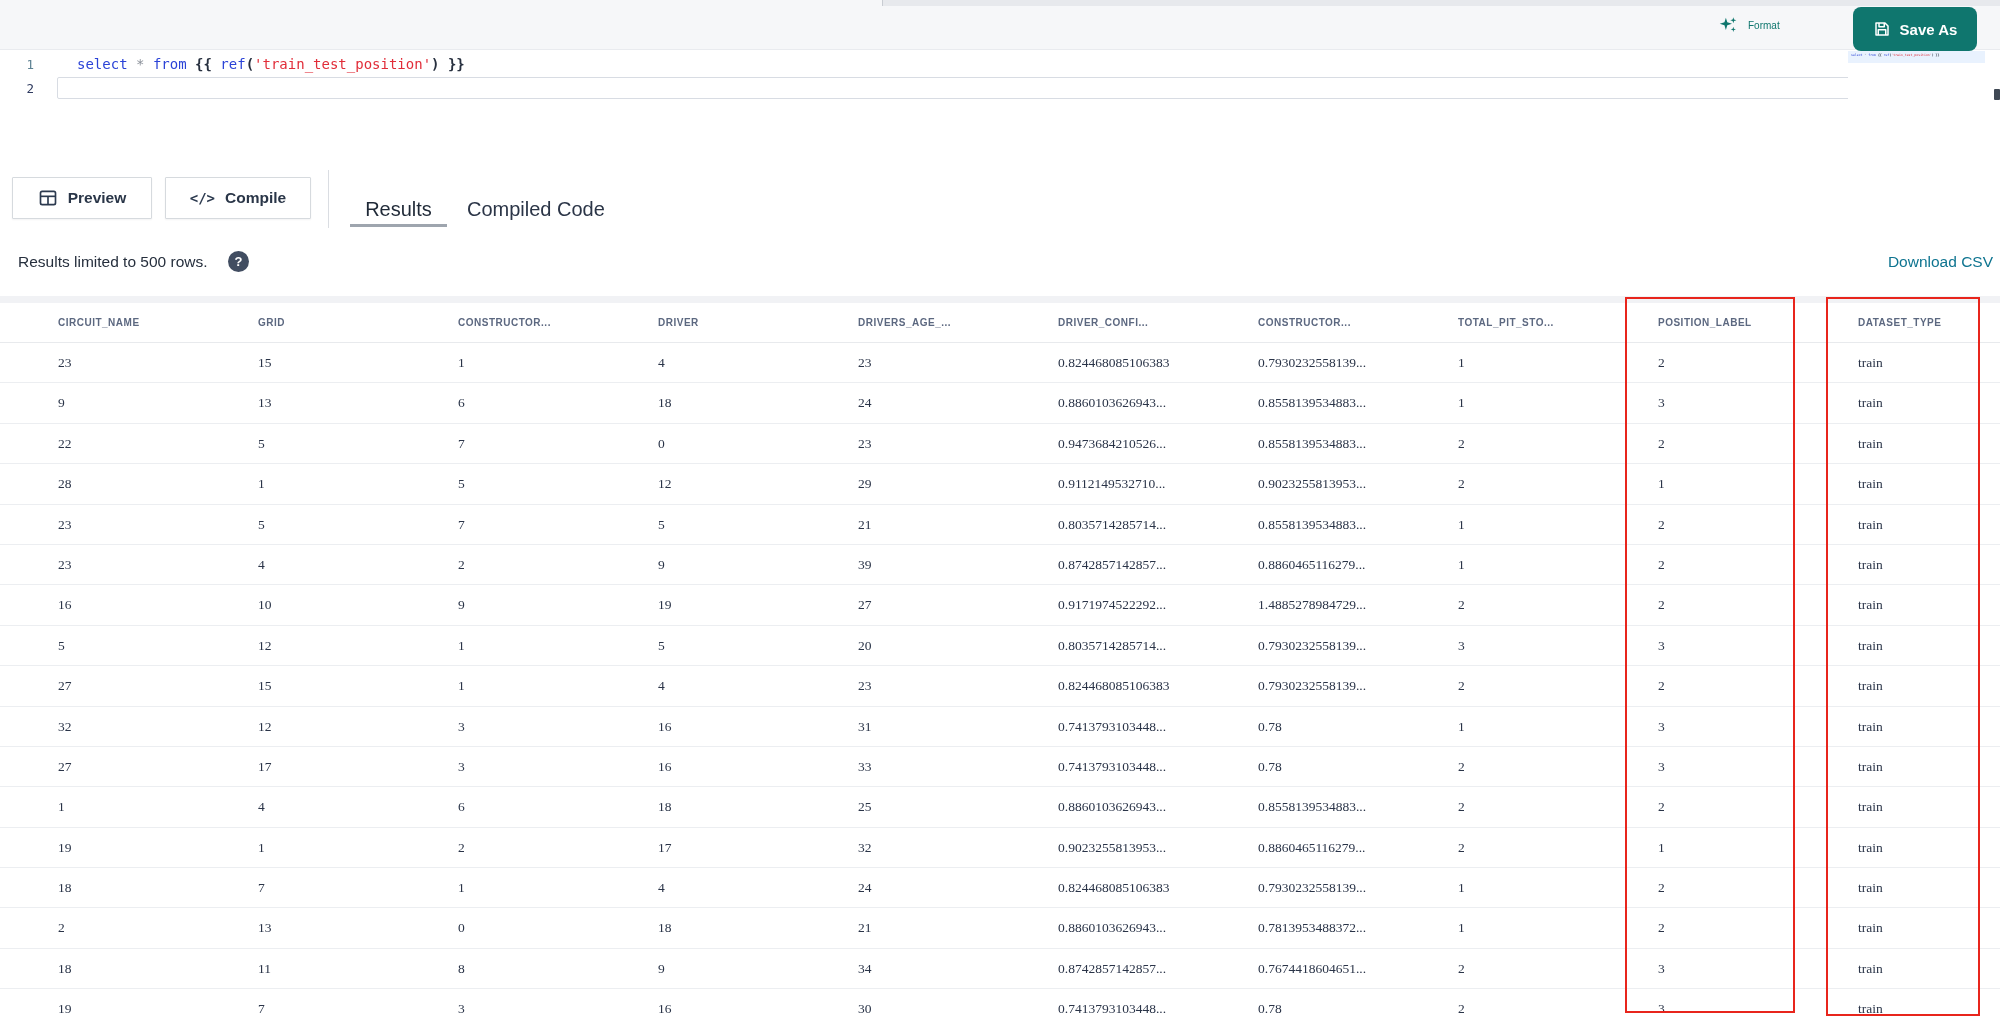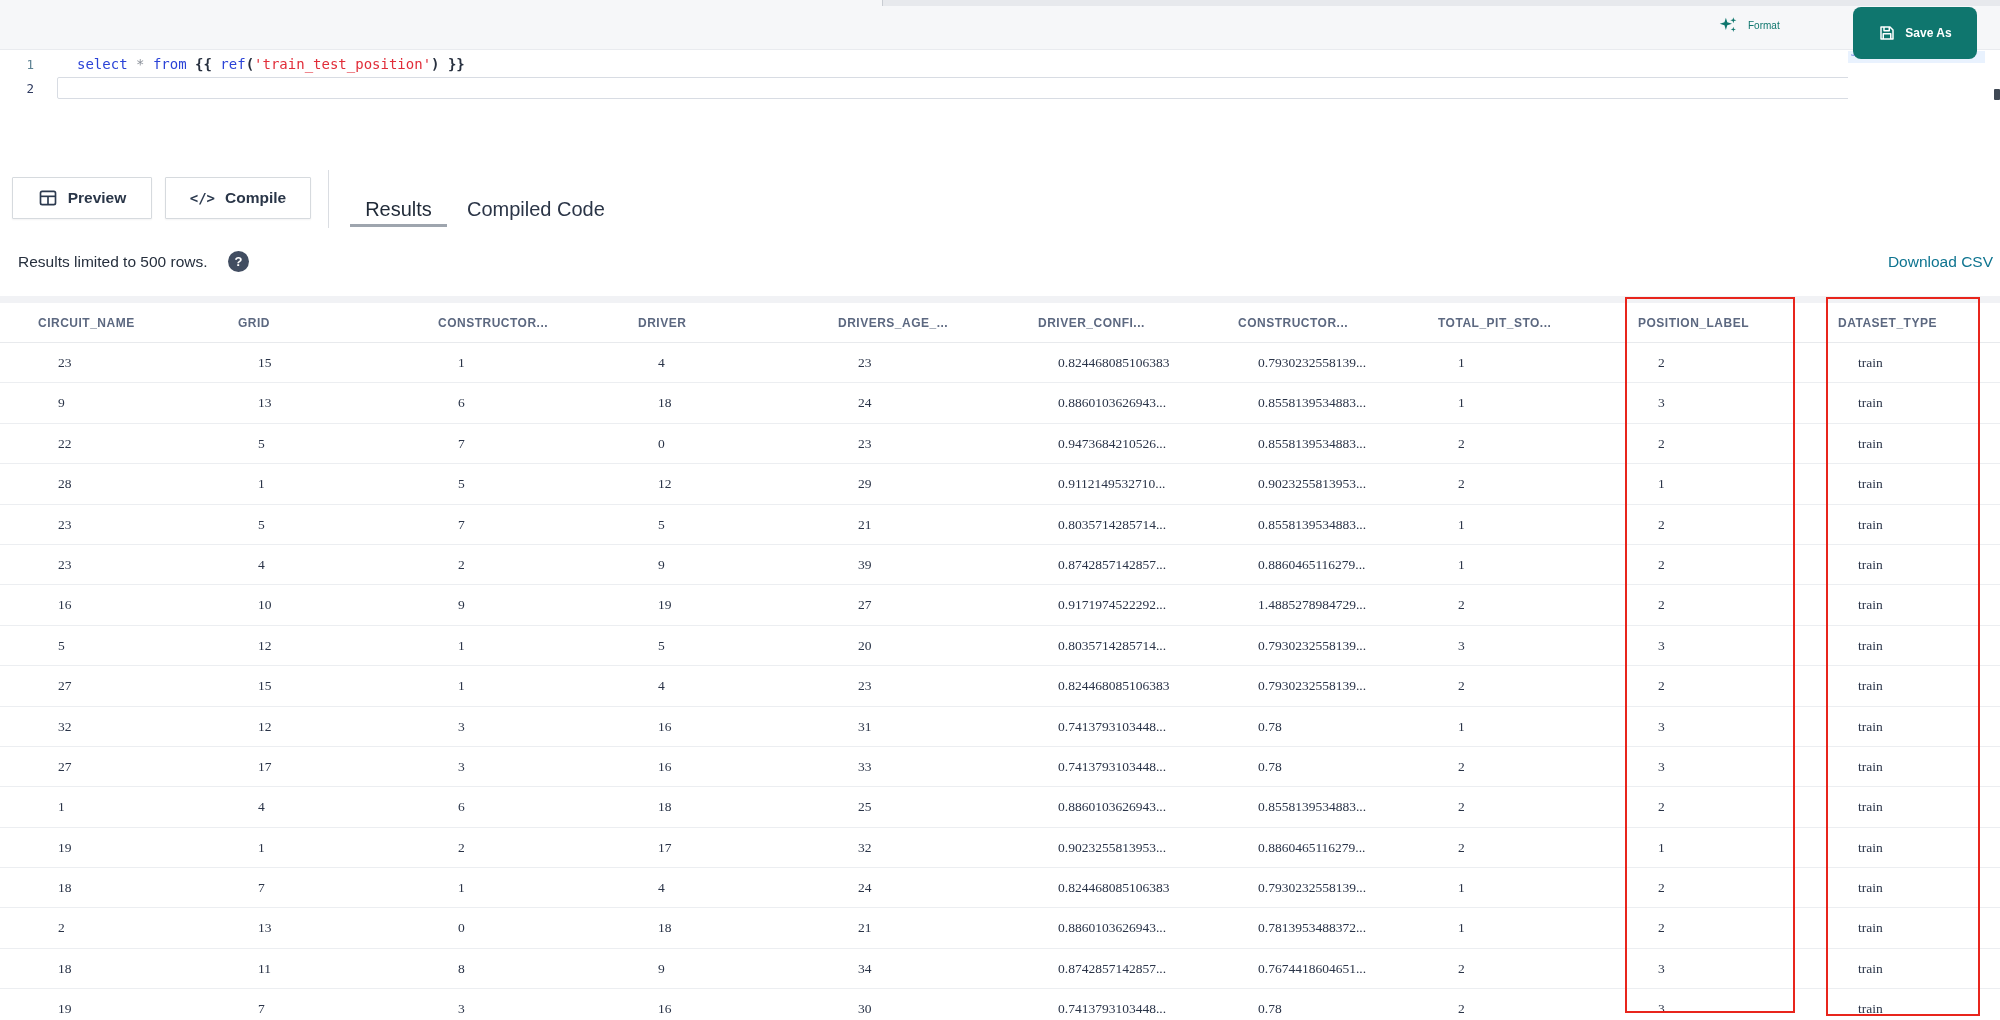--- a/index.html
+++ b/index.html
@@ -9,24 +9,24 @@
 
   
   .topbar { position:absolute; left:0; top:0; width:2000px; height:50px;
     background:#f6f7f9; border-bottom:1px solid #e9ebef; z-index:3; }
   .tabstrip-rest { position:absolute; left:882px; top:0; width:1118px; height:6px;
     background:#e7e9ed; border-left:1px solid #c8ccd2; }
   .format-btn { position:absolute; left:1718px; top:10px; height:30px;
     display:flex; align-items:center; gap:9px; background:none; border:none;
     color:var(--teal,#0f766e); font-size:10px; font-weight:500; cursor:pointer;
     font-family:"Liberation Sans", sans-serif; }
-  .saveas-btn { position:absolute; left:1853px; top:7px; width:124px; height:52px;
+  .saveas-btn { position:absolute; left:1853px; top:7px; width:124px; height:44px;
     background:var(--teal,#0f766e); border:none; border-radius:8px; color:#fff;
     display:flex; align-items:center; justify-content:center; gap:9px;
-    font-size:12px; font-weight:600; cursor:pointer;
+    font-size:15px; font-weight:600; cursor:pointer;
     font-family:"Liberation Sans", sans-serif; }
 
   
   .editor { position:absolute; left:0; top:50px; width:2000px; height:126px; background:#fff; }
   .gutter-num { position:absolute; width:34px; text-align:right;
     font-family:"DejaVu Sans Mono", monospace; font-size:12.5px; }
   .ln1 { left:0; top:7px; color:#5c8192; }
   .ln2 { left:0; top:31px; color:#2e3a5f; }
   .code-line { position:absolute; left:77px; top:6px; height:17px;
     font-family:"DejaVu Sans Mono", monospace; font-size:14px; line-height:17px;
@@ -67,21 +67,21 @@
   .help-icon { position:absolute; left:228px; top:251px; width:21px; height:21px;
     border-radius:50%; background:#414d61; color:#fff; font-size:13px; font-weight:700;
     display:flex; align-items:center; justify-content:center; cursor:pointer; }
   .download-link { position:absolute; right:7px; top:253px; font-size:15.5px;
     color:var(--link-teal,#0e7490); cursor:pointer; text-decoration:none;margin-left:33px; }
 
   
   .table-top-strip { position:absolute; left:0; top:296px; width:2000px; height:7px; background:#f1f2f5; }
   .thead { position:absolute; left:0; top:303px; width:2000px; height:40px; background:#fff;
     border-bottom:1px solid #e8eaed; display:grid; grid-template-columns:repeat(10,200px); }
-  .th { line-height:40px; padding-left:38px; font-size:12px; font-weight:700;
+  .th { line-height:40px; padding-left:58px; font-size:10px; font-weight:700;
     color:#5c6880; letter-spacing:.5px; white-space:nowrap; overflow:hidden; }
   .tbody { position:absolute; left:0; top:343px; width:2000px; }
   .tr { display:grid; grid-template-columns:repeat(10,200px); height:40.4px;
     border-bottom:1px solid #eceef1; background:#fff;font-family:Liberation Serif, serif; }
   .td { line-height:39px; padding-left:58px; font-size:13.5px; color:#2a3448;
     white-space:nowrap; overflow:hidden; }
 
   
   .redbox { position:absolute; border:2.5px solid var(--red,#e8251c); z-index:6; pointer-events:none; }
   .redbox-1 { left:1625px; top:297px; width:170px; height:716px; }

